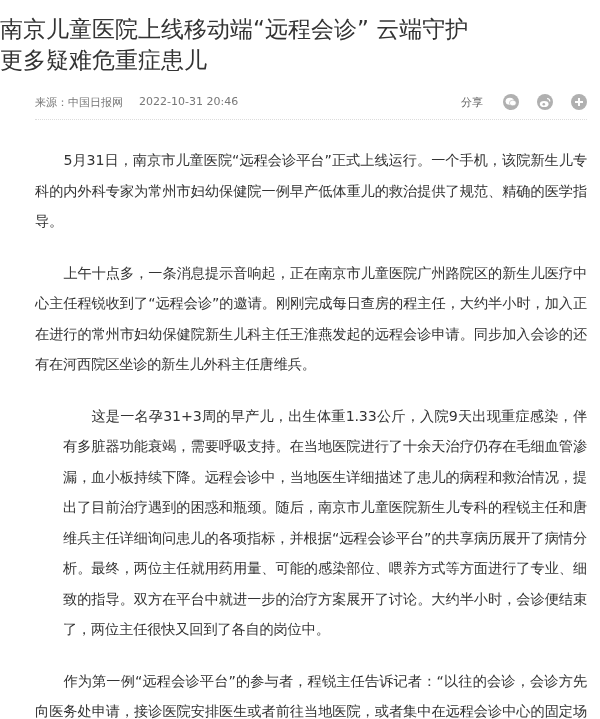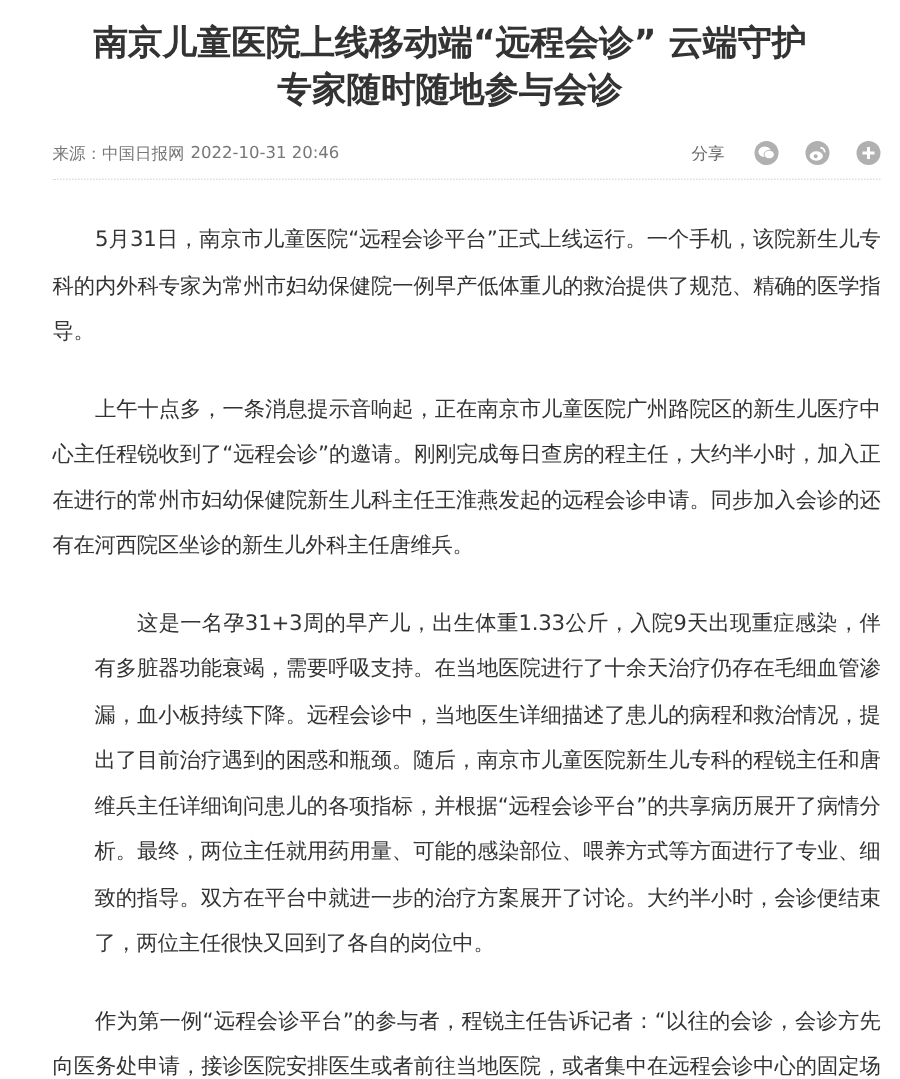--- a/index.html
+++ b/index.html
@@ -13,43 +13,43 @@
     body {
       font-family: "DejaVu Sans", "Liberation Sans", sans-serif;
       color: #333333;
       position: relative;
     }
     .title {
       position: absolute;
       left: 0;
       top: 14px;
       width: 600px;
-      text-align: center;
+      text-align: left;
       font-size: 23px;
       line-height: 31px;
       color: #333333;
-      font-weight: bold;
+      font-weight: normal;
       margin: 0;
       letter-spacing: 0px;
     }
     .meta {
       position: absolute;
       left: 35px;
       top: 92px;
       width: 552px;
       height: 20px;
       display: flex;
       align-items: center;
       justify-content: space-between;
     }
     .source {
       font-size: 11px;
       color: #777777;
       display: flex;
-      gap: 4px;
+      gap: 16px;
     }
     .share {
       display: flex;
       align-items: center;
       gap: 18px;
     }
     .share-label {
       font-size: 11px;
       color: #666666;
       margin-right: 2px;
@@ -88,21 +88,21 @@
       text-align: justify;
       letter-spacing: -0.15px;
     }
     .para.p3 { margin-top: 12px; margin-left: 28px; }
   </style>
 </head>
 <body>
 
 <h1 class="title">
   <span>南京儿童医院上线移动端“远程会诊” 云端守护</span><br>
-  <span>专家随时随地参与会诊</span>
+  <span>更多疑难危重症患儿</span>
 </h1>
 
 <div class="meta">
   <div class="source">
     <span>来源：中国日报网</span>
     <span>2022-10-31 20:46</span>
   </div>
   <div class="share">
     <span class="share-label">分享</span>
     <span class="share-icon">

